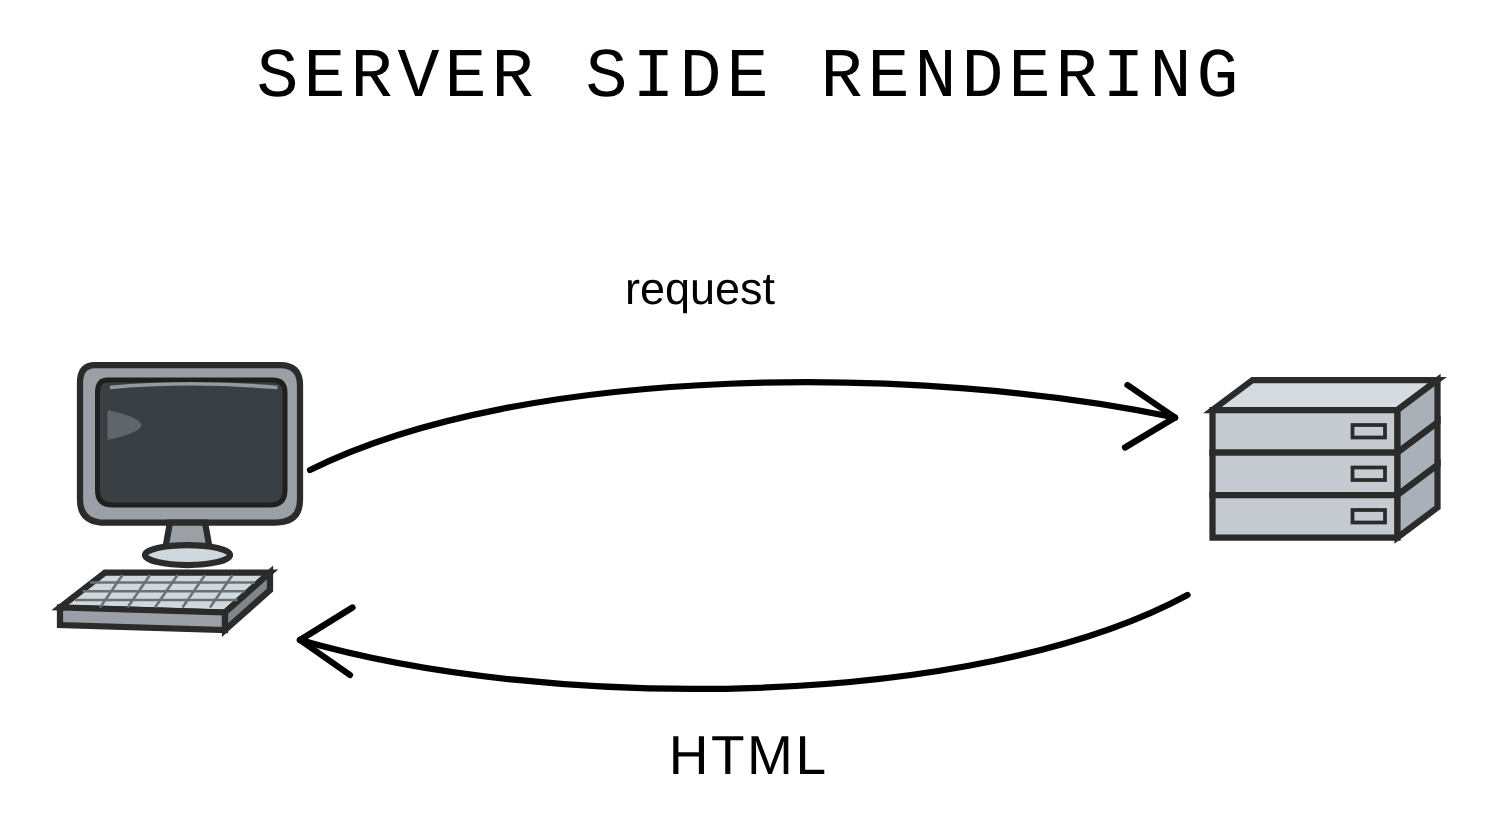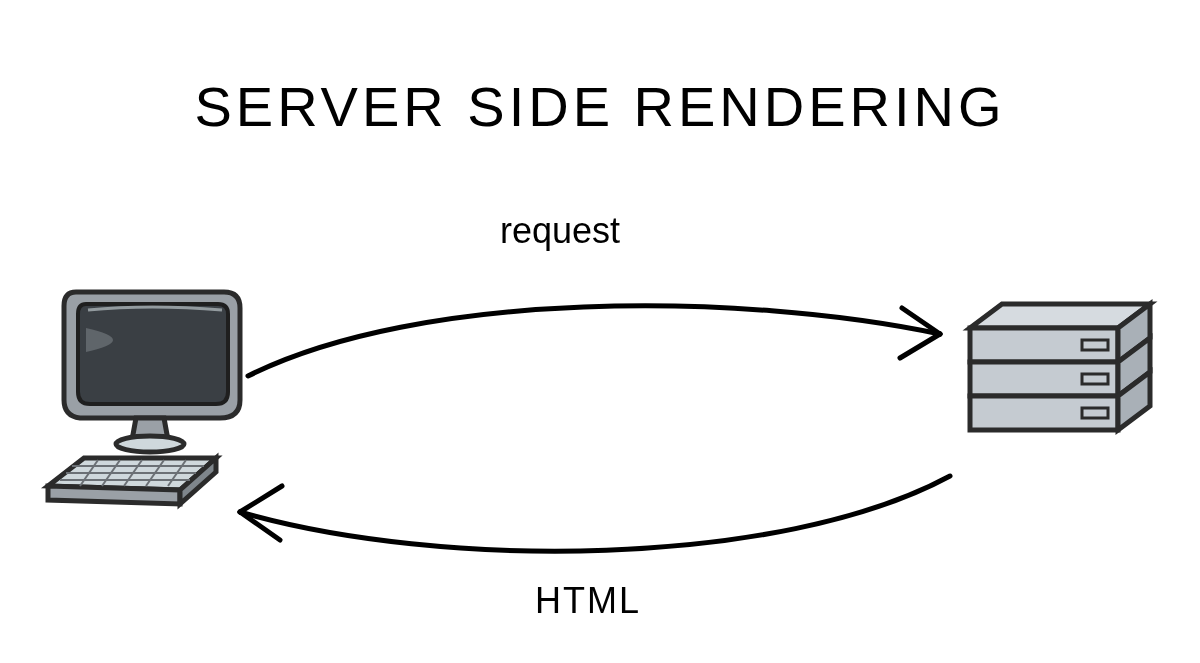--- a/index.html
+++ b/index.html
@@ -18,22 +18,21 @@
     .title {
       position: absolute;
       top: 30px;
       left: 50%;
       transform: translateX(-50%);
       font-size: 56px;
       font-weight: 400;
       letter-spacing: 4px;
       color: #000;
       white-space: nowrap;
-      font-family: Liberation Sans, sans-serif;
-      margin-top: 44px;
+      font-family: Liberation Mono, monospace;
     }
     .computer-icon {
       position: absolute;
       left: 40px;
       top: 280px;
       width: 220px;
       height: 260px;
     }
     .server-icon {
       position: absolute;
@@ -61,21 +60,21 @@
       left: 500px;
       top: 210px;
       font-size: 36px;
       color: #000;
       font-family: 'Comic Sans MS', 'Segoe Script', cursive, sans-serif;
     }
     .label-html {
       position: absolute;
       left: 535px;
       top: 580px;
-      font-size: 36px;
+      font-size: 44px;
       color: #000;
       font-family: 'Comic Sans MS', 'Segoe Script', cursive, sans-serif;
       letter-spacing: 2px;
     }
   </style>
 </head>
 <body>
 
 <div class="title">SERVER SIDE RENDERING</div>
 

